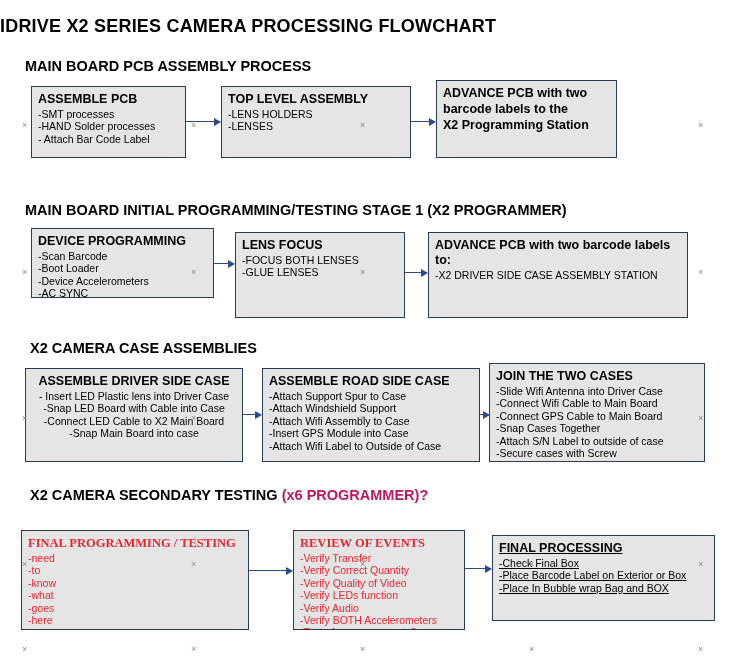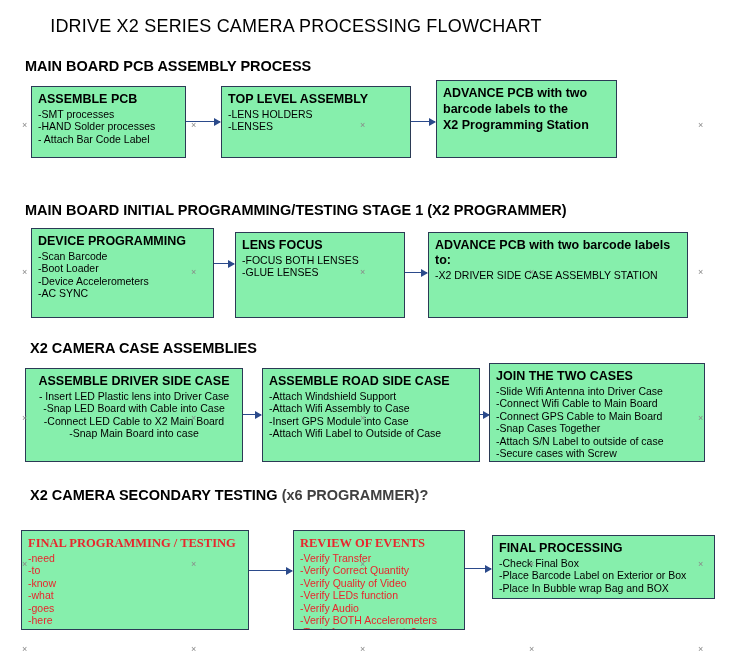--- a/index.html
+++ b/index.html
@@ -18,38 +18,37 @@
   #canvas {
     position: relative;
     width: 747px;
     height: 662px;
   }
   .title {
     position: absolute;
     left: 0;
     top: 16px;
     width: 592px;
-    text-align: center;
     font-size: 18px;
-    font-weight: normal;
+    font-weight: bold;
     letter-spacing: 0.2px;
   }
   .section-head {
     position: absolute;
     font-size: 14.5px;
     font-weight: bold;
   }
   .section-head .accent {
-    color: #404040;
+    color: #be185d;
   }
   .box {
     position: absolute;
     box-sizing: border-box;
     border: 1px solid #2b3a55;
-    background: #86efac;
+    background: #e5e5e5;
     padding: 5px 6px 4px 6px;
     font-size: 10.5px;
     line-height: 12.4px;
     overflow: hidden;
   }
   .box .hdr {
     font-weight: bold;
     font-size: 12.5px;
     line-height: 15px;
     display: block;
@@ -118,21 +117,21 @@
   <div class="box" style="left:436px; top:80px; width:181px; height:78px;">
     <span class="hdr">ADVANCE PCB with two</span>
     <span class="hdr">barcode labels to the</span>
     <span class="hdr">X2 Programming Station</span>
   </div>
 
   <div class="section-head" style="left:25px; top:202px;">
     <span>MAIN BOARD INITIAL PROGRAMMING/TESTING STAGE 1 (X2 PROGRAMMER)</span>
   </div>
 
-  <div class="box" style="left:31px; top:228px; width:183px; height:90px;">
+  <div class="box" style="left:31px; top:228px; width:183px; height:70px;">
     <span class="hdr">DEVICE PROGRAMMING</span>
     <span class="line">-Scan Barcode</span>
     <span class="line">-Boot Loader</span>
     <span class="line">-Device Accelerometers</span>
     <span class="line">-AC SYNC</span>
   </div>
 
   <div class="arrow" style="left:214px; top:263px; width:20px;"></div>
 
   <div class="box" style="left:235px; top:232px; width:170px; height:86px;">
@@ -157,20 +156,21 @@
     <span class="line">- Insert LED Plastic lens into Driver Case</span>
     <span class="line">-Snap LED Board with Cable into Case</span>
     <span class="line">-Connect LED Cable to X2 Main Board</span>
     <span class="line">-Snap Main Board into case</span>
   </div>
 
   <div class="arrow" style="left:243px; top:414px; width:18px;"></div>
 
   <div class="box" style="left:262px; top:368px; width:218px; height:94px;">
     <span class="hdr">ASSEMBLE ROAD SIDE CASE</span>
+    <span class="line">-Attach Support Spur to Case</span>
     <span class="line">-Attach Windshield Support</span>
     <span class="line">-Attach Wifi Assembly to Case</span>
     <span class="line">-Insert GPS Module into Case</span>
     <span class="line">-Attach Wifi Label to Outside of Case</span>
   </div>
 
   <div class="arrow" style="left:480px; top:414px; width:9px;"></div>
 
   <div class="box" style="left:489px; top:363px; width:216px; height:99px;">
     <span class="hdr">JOIN THE TWO CASES</span>
@@ -204,21 +204,21 @@
     <span class="line">-Verify Correct Quantity</span>
     <span class="line">-Verify Quality of Video</span>
     <span class="line">-Verify LEDs function</span>
     <span class="line">-Verify Audio</span>
     <span class="line">-Verify BOTH Accelerometers</span>
     <span class="line">-Test of accessory ports?</span>
   </div>
 
   <div class="arrow" style="left:465px; top:568px; width:26px;"></div>
 
-  <div class="box" style="left:492px; top:535px; width:223px; height:64px;">
+  <div class="box" style="left:492px; top:535px; width:223px; height:86px;text-decoration:underline;">
     <span class="hdr">FINAL PROCESSING</span>
     <span class="line">-Check Final Box</span>
     <span class="line">-Place Barcode Label on Exterior or Box</span>
     <span class="line">-Place In Bubble wrap Bag and BOX</span>
   </div>
 
   <div class="tick" style="left:22px; top:121px;">×</div>
   <div class="tick" style="left:191px; top:121px;">×</div>
   <div class="tick" style="left:360px; top:121px;">×</div>
   <div class="tick" style="left:529px; top:121px;">×</div>

